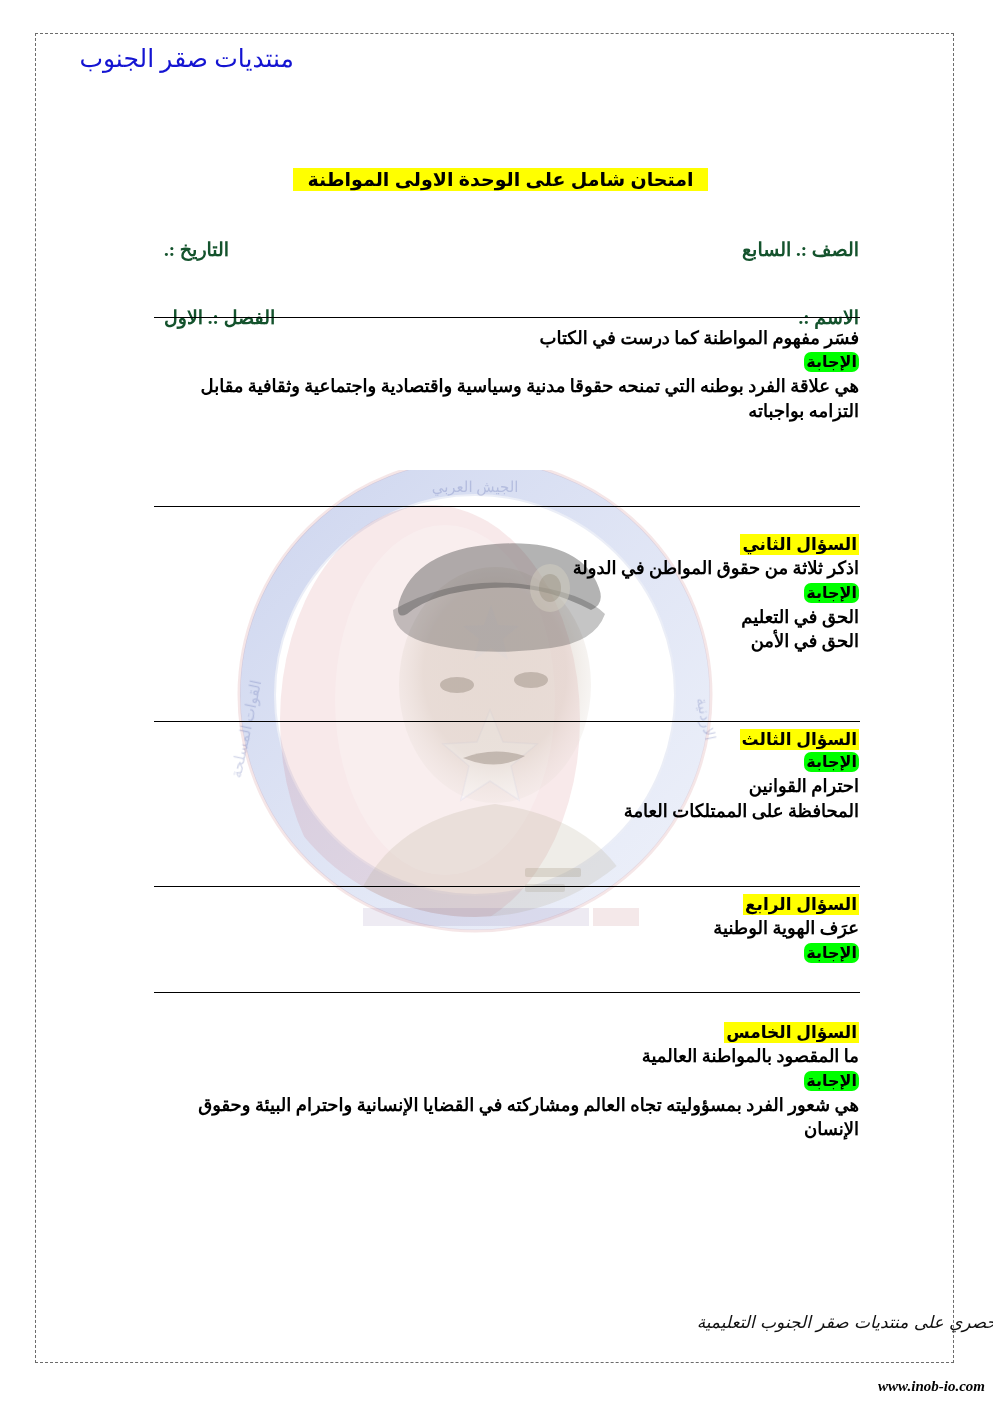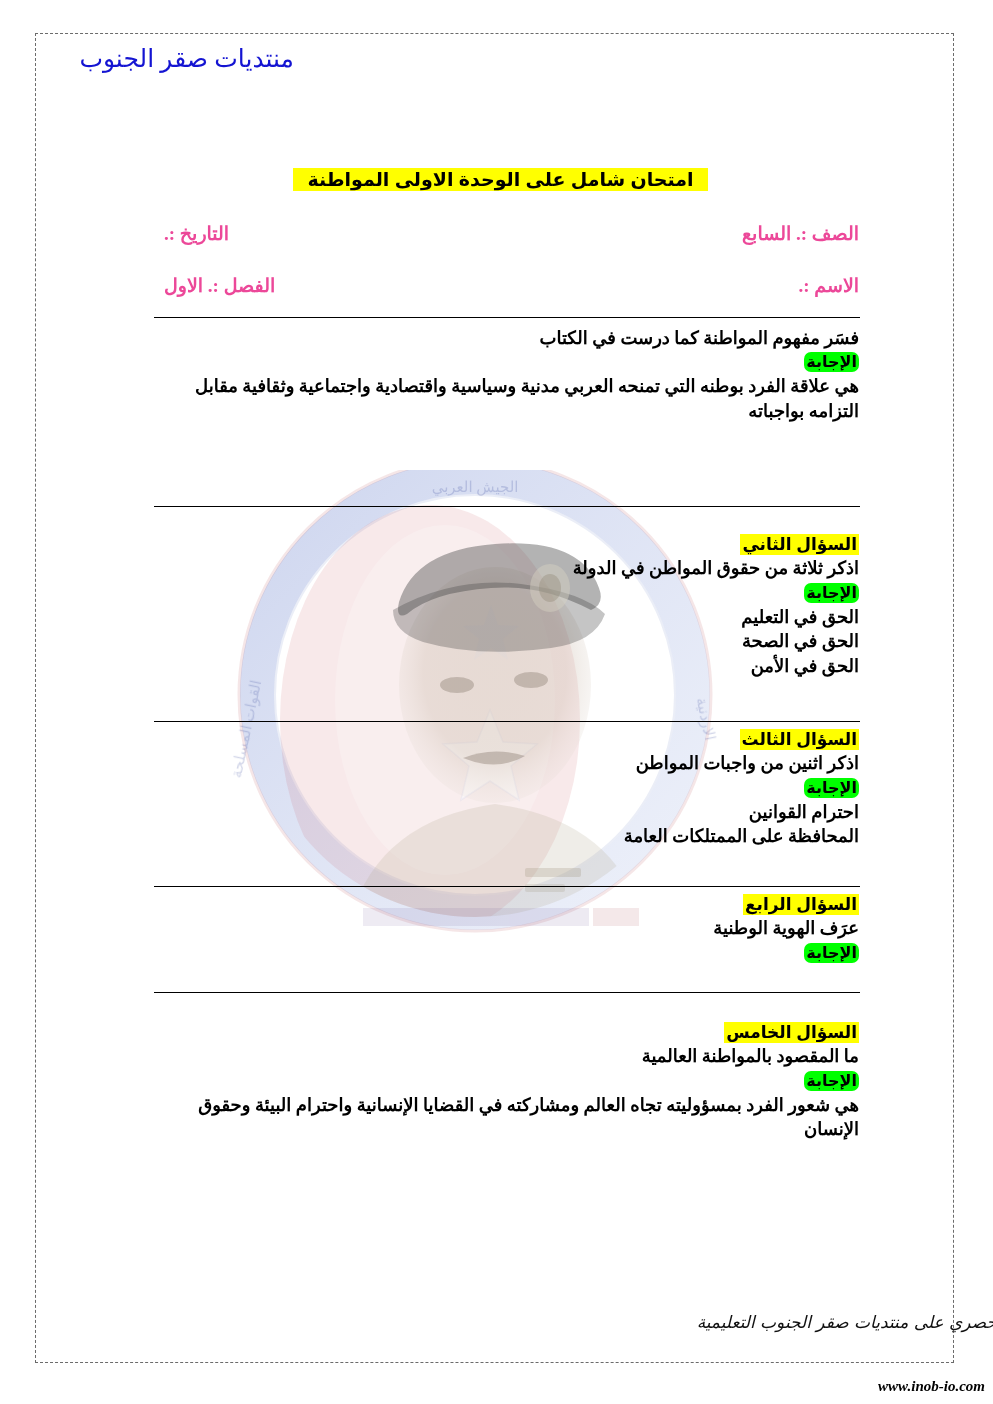--- a/index.html
+++ b/index.html
@@ -88,23 +88,24 @@
   .info-row {
     display: flex;
     justify-content: space-between;
     align-items: flex-start;
     margin-bottom: 29px;
     direction: rtl;
   }
   .info-cell {
     font-size: 19px;
     font-weight: bold;
-    color: #ec4899;
+    color: #14532d;
     font-family: "Liberation Serif", "DejaVu Serif", serif;
     white-space: nowrap;
+    margin-top: 16px;
   }
   .info-cell.left { margin-left: 10px; }
   .info-cell.right { margin-right: 0px; }
 
   
   .qblock {
     position: absolute;
     right: 138px;
     width: 706px;
     direction: rtl;
@@ -271,38 +272,36 @@
   <div class="sep" style="top:317px"></div>
   <div class="sep" style="top:506px"></div>
   <div class="sep" style="top:721px"></div>
   <div class="sep" style="top:886px"></div>
   <div class="sep" style="top:992px"></div>
 
   <div class="qblock" style="top:325px">
     <div class="q-text">فسَر مفهوم المواطنة كما درست في الكتاب</div>
     <div><span class="a-label">الإجابة</span></div>
     <div class="a-list">
-      <div class="a-text">هي علاقة الفرد بوطنه التي تمنحه العربي مدنية وسياسية واقتصادية واجتماعية وثقافية مقابل التزامه بواجباته</div>
+      <div class="a-text">هي علاقة الفرد بوطنه التي تمنحه حقوقا مدنية وسياسية واقتصادية واجتماعية وثقافية مقابل التزامه بواجباته</div>
     </div>
   </div>
 
   <div class="qblock" style="top:534px">
     <div><span class="q-label">السؤال الثاني</span></div>
     <div class="q-text">اذكر ثلاثة من حقوق المواطن في الدولة</div>
     <div><span class="a-label">الإجابة</span></div>
     <div class="a-list">
       <div class="a-text">الحق في التعليم</div>
-      <div class="a-text">الحق في الصحة</div>
       <div class="a-text">الحق في الأمن</div>
     </div>
   </div>
 
   <div class="qblock" style="top:729px">
     <div><span class="q-label">السؤال الثالث</span></div>
-    <div class="q-text">اذكر اثنين من واجبات المواطن</div>
     <div><span class="a-label">الإجابة</span></div>
     <div class="a-list">
       <div class="a-text">احترام القوانين</div>
       <div class="a-text">المحافظة على الممتلكات العامة</div>
     </div>
   </div>
 
   <div class="qblock" style="top:894px">
     <div><span class="q-label">السؤال الرابع</span></div>
     <div class="q-text">عرَف الهوية الوطنية</div>

